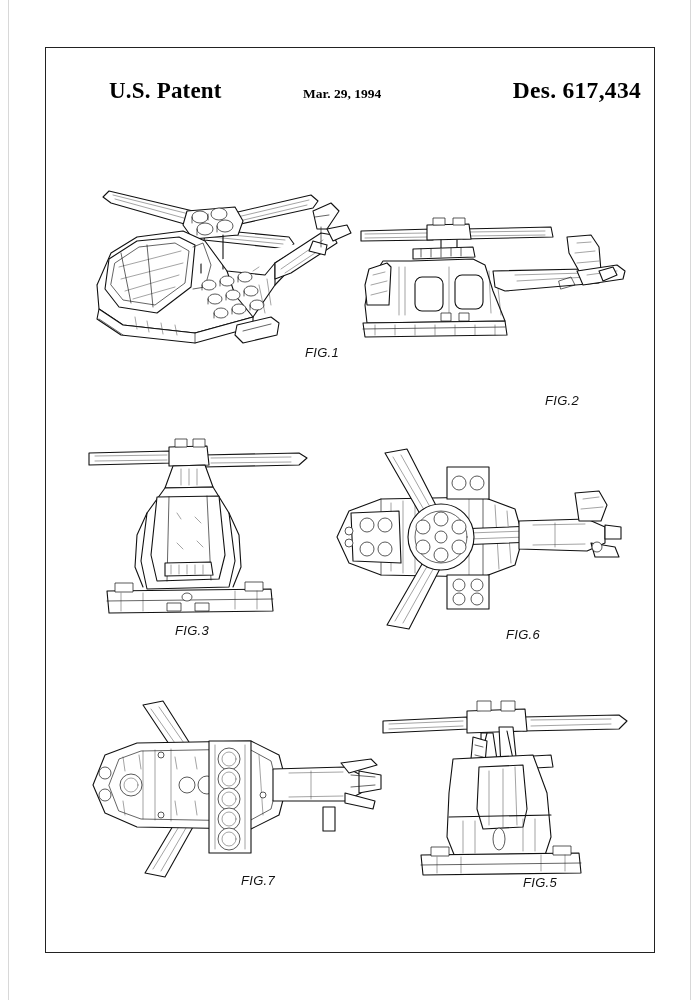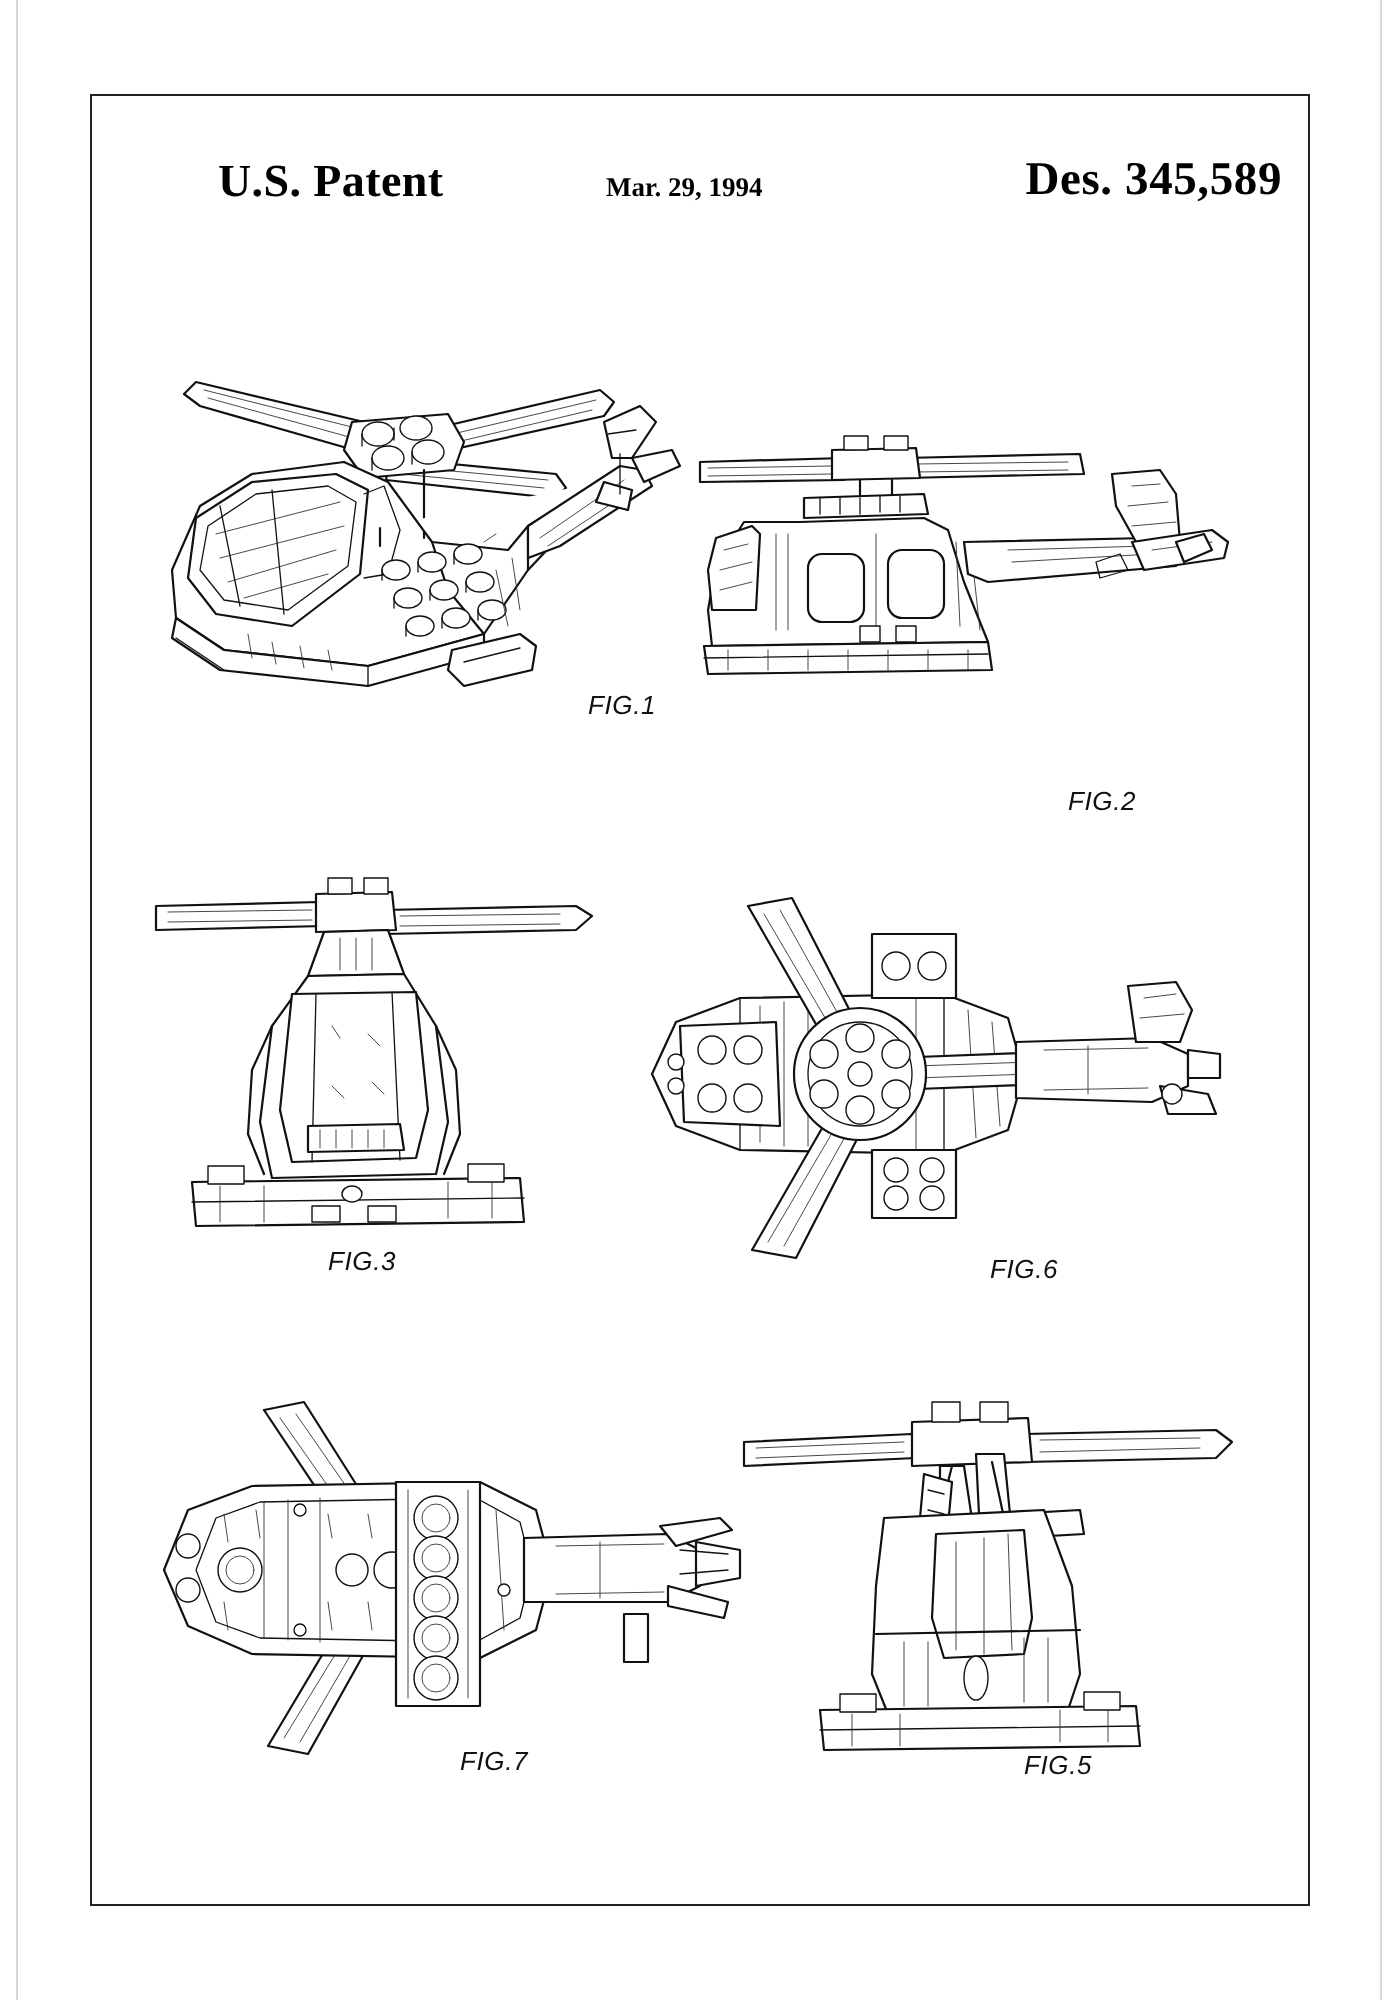--- a/index.html
+++ b/index.html
@@ -81,21 +81,21 @@
     font-size: 23.5px;
     font-weight: bold;
     letter-spacing: 0.3px;
     color: #000;
     white-space: nowrap;
   }
 
   
   #drawings {
     position: absolute;
-    left: 44px;
+    left: 55px;
     top: 47px;
     width: 513px;
     height: 906px;
   }
   .fig-cell {
     position: absolute;
   }
   .fig-svg {
     display: block;
     overflow: visible;
@@ -150,21 +150,21 @@
 
 <div id="page">
 
   <div id="paper-edge"></div>
 
   <div id="sheet-frame"></div>
 
   <div id="header">
     <div id="patent-office-title">U.S. Patent</div>
     <div id="patent-date">Mar. 29, 1994</div>
-    <div id="patent-number">Des. 345,589</div>
+    <div id="patent-number">Des. 617,434</div>
   </div>
 
   <div id="drawings">
 
     <div class="fig-cell" style="left:20px; top:120px; width:275px; height:185px;">
       <svg class="fig-svg" width="275" height="185" viewBox="0 0 275 185">
 
         <path class="fillw" d="M34 24 L118 44 L126 54 L120 60 L36 36 L28 30 Z"></path>
         <path class="ln-hair" d="M38 28 L118 48 M40 32 L116 53"></path>
         <path class="fillw" d="M150 48 L236 28 L243 34 L238 41 L152 60 L144 55 Z"></path>

